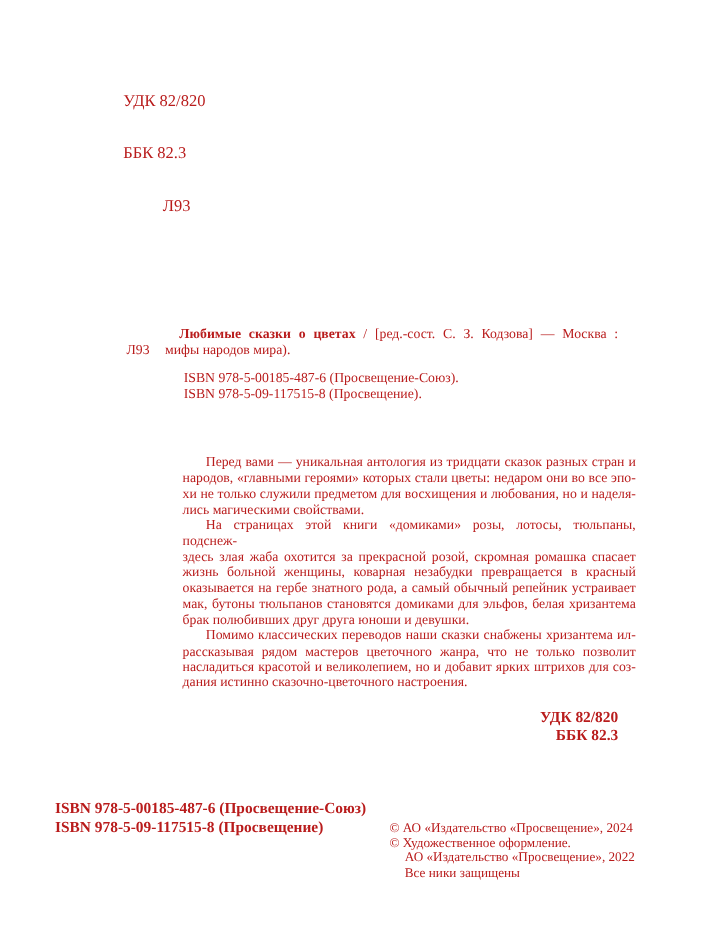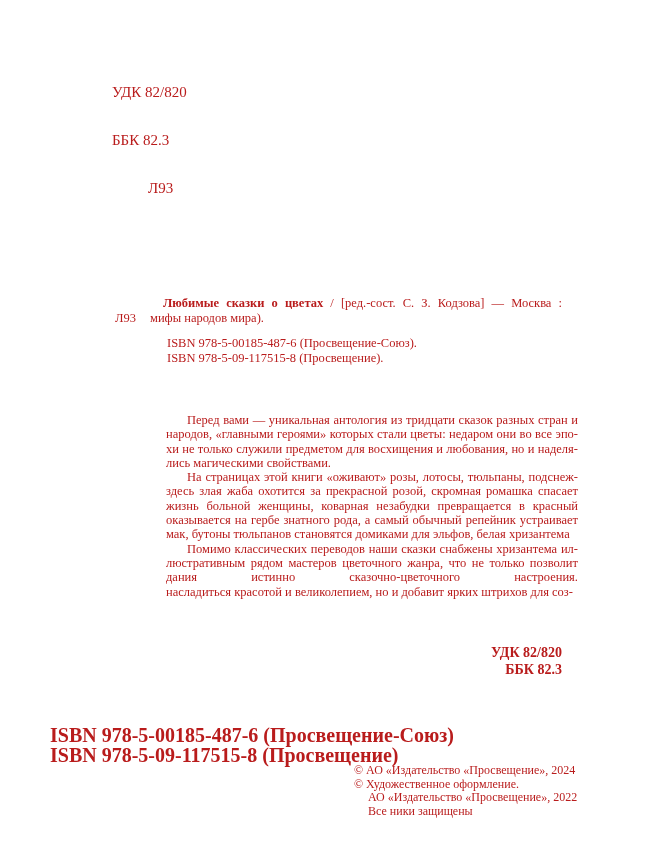--- a/index.html
+++ b/index.html
@@ -84,30 +84,30 @@
     font-weight: bold;
     line-height: 16.5px;
     text-align: right;
   }
 
   
   .isbn-bottom {
     position: absolute;
     left: 50px;
     top: 727px;
-    font-size: 20px;
+    font-size: 14px;
     font-weight: bold;
     line-height: 17px;
   }
 
   
   .copyright {
     position: absolute;
     left: 354px;
-    top: 764px;
+    top: 746px;
     width: 230px;
     font-size: 12px;
     line-height: 13.5px;
   }
   .copyright .line:nth-child(n+3) { padding-left: 14px; }
 
   b { font-weight: bold; font-family: Liberation Serif, serif; }
 </style>
 </head>
 <body>
@@ -133,31 +133,32 @@
   </div>
 
   <div class="annotation">
     <div class="para justify-block indent-first">
         <div class="line">Перед вами — уникальная антология из тридцати сказок разных стран и</div>
         <div class="line">народов, «главными героями» которых стали цветы: недаром они во все эпо-</div>
         <div class="line">хи не только служили предметом для восхищения и любования, но и наделя-</div>
         <div class="line">лись магическими свойствами.</div>
       </div>
     <div class="para justify-block indent-first">
-        <div class="line">На страницах этой книги «оживают» розы, лотосы, тюльпаны, подснеж-</div>
+        <div class="line">На страницах этой книги «домиками» розы, лотосы, тюльпаны, подснеж-</div>
         <div class="line">здесь злая жаба охотится за прекрасной розой, скромная ромашка спасает</div>
         <div class="line">жизнь больной женщины, коварная незабудки превращается в красный</div>
         <div class="line">оказывается на гербе знатного рода, а самый обычный репейник устраивает</div>
         <div class="line">мак, бутоны тюльпанов становятся домиками для эльфов, белая хризантема</div>
+        <div class="line">брак полюбивших друг друга юноши и девушки.</div>
       </div>
     <div class="para justify-block indent-first">
         <div class="line">Помимо классических переводов наши сказки снабжены хризантема ил-</div>
-        <div class="line">люстративным рядом мастеров цветочного жанра, что не только позволит</div>
+        <div class="line">рассказывая рядом мастеров цветочного жанра, что не только позволит</div>
+        <div class="line">насладиться красотой и великолепием, но и добавит ярких штрихов для соз-</div>
         <div class="line">дания истинно сказочно-цветочного настроения.</div>
-        <div class="line">насладиться красотой и великолепием, но и добавит ярких штрихов для соз-</div>
       </div>
   </div>
 
   <div class="udk-right">
     <div class="line">УДК 82/820</div>
     <div class="line">ББК 82.3</div>
   </div>
 
   <div class="isbn-bottom">
       <div class="line">ISBN 978-5-00185-487-6 (Просвещение-Союз)</div>

